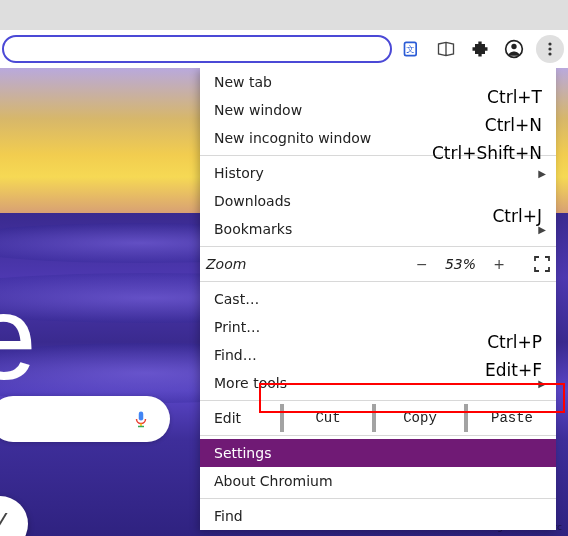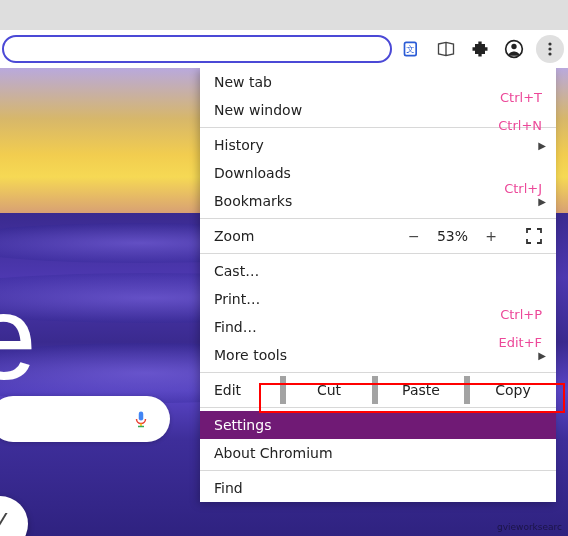--- a/index.html
+++ b/index.html
@@ -26,32 +26,32 @@
 .searchpill { position: absolute; left: -10px; top: 328px; width: 180px; height: 46px; background: #fff; border-radius: 24px; box-shadow: 0 1px 4px rgba(0,0,0,0.2); display: flex; align-items: center; justify-content: flex-end; padding-right: 20px; }
 .mic-ic { width: 18px; height: 22px; }
 
 .fab { position: absolute; left: -28px; top: 428px; width: 56px; height: 56px; border-radius: 50%; background: #fff; box-shadow: 0 2px 6px rgba(0,0,0,0.3); display: flex; align-items: center; justify-content: center; font-size: 28px; color: #444; }
 
 .watermark { position: absolute; right: 6px; bottom: 4px; font-size: 9px; color: rgba(0,0,0,0.45); }
 
 .menu { position: absolute; right: 12px; top: 0; width: 356px; background: #fff; box-shadow: -2px 2px 8px rgba(0,0,0,0.25); font-size: 14px; color: #222; }
 .mitem { display: flex; align-items: center; height: 28px; padding: 0 14px; position: relative; }
 .mitem .lbl { flex: 1; }
-.mitem .shc { color: #ec4899; font-size: 13px; margin-top: 30px; }
+.mitem .shc { color: #000000; font-size: 17px; margin-top: 30px; }
 .mitem .arrow { position: absolute; right: 10px; font-size: 10px; color: #444; }
 .sep { height: 1px; background: #d8d8d8; margin: 3px 0; }
-.zoomrow { display: flex; align-items: center; height: 28px; padding: 0 14px; }
+.zoomrow { display: flex; align-items: center; height: 28px; padding: 0 6px; font-style: italic; }
 .zoomrow .lbl { flex: 1; }
 .zctl { display: flex; align-items: center; gap: 16px; }
 .zctl span { font-size: 14px; }
 .zbtn { width: 14px; text-align: center; color: #444; cursor: pointer; }
 .fs-ic { width: 16px; height: 16px; margin-left: 12px; }
 .editrow { display: flex; height: 28px; align-items: center; }
 .editrow .ed-lbl { width: 80px; padding-left: 14px; }
-.editrow .ed-btn { flex: 1; text-align: center; border-left: 6px solid #a3a3a3; height: 100%; display: flex; align-items: center; justify-content: center; }
+.editrow .ed-btn { flex: 1; text-align: center; border-left: 4px solid #a3a3a3; height: 100%; display: flex; align-items: center; justify-content: center; font-family: Liberation Mono, monospace; }
 .highlight { background: #701a75; color: #fff; }
 .redbox { position: absolute; border: 2px solid #ff0000; pointer-events: none; }
 </style>
 </head>
 <body>
 
 <div class="chrome-top"></div>
 
 <div class="toolbar">
   <div class="omnibox"></div>
@@ -114,20 +114,24 @@
 
   <div class="menu">
     <div class="mitem">
         <span class="lbl">New tab</span>
         <span class="shc">Ctrl+T</span>
       </div>
     <div class="mitem">
         <span class="lbl">New window</span>
         <span class="shc">Ctrl+N</span>
       </div>
+    <div class="mitem">
+        <span class="lbl">New incognito window</span>
+        <span class="shc">Ctrl+Shift+N</span>
+      </div>
     <div class="sep"></div>
     <div class="mitem">
         <span class="lbl">History</span>
         <span class="arrow">▶</span>
       </div>
     <div class="mitem">
         <span class="lbl">Downloads</span>
         <span class="shc">Ctrl+J</span>
       </div>
     <div class="mitem">
@@ -159,22 +163,22 @@
         <span class="shc">Edit+F</span>
       </div>
     <div class="mitem">
         <span class="lbl">More tools</span>
         <span class="arrow">▶</span>
       </div>
     <div class="sep"></div>
     <div class="editrow">
       <span class="ed-lbl">Edit</span>
       <span class="ed-btn">Cut</span>
+      <span class="ed-btn">Copy</span>
       <span class="ed-btn">Paste</span>
-      <span class="ed-btn">Copy</span>
     </div>
     <div class="sep"></div>
     <div class="mitem highlight">
         <span class="lbl">Settings</span>
       </div>
     <div class="mitem">
         <span class="lbl">About Chromium</span>
       </div>
     <div class="sep"></div>
     <div class="mitem">

